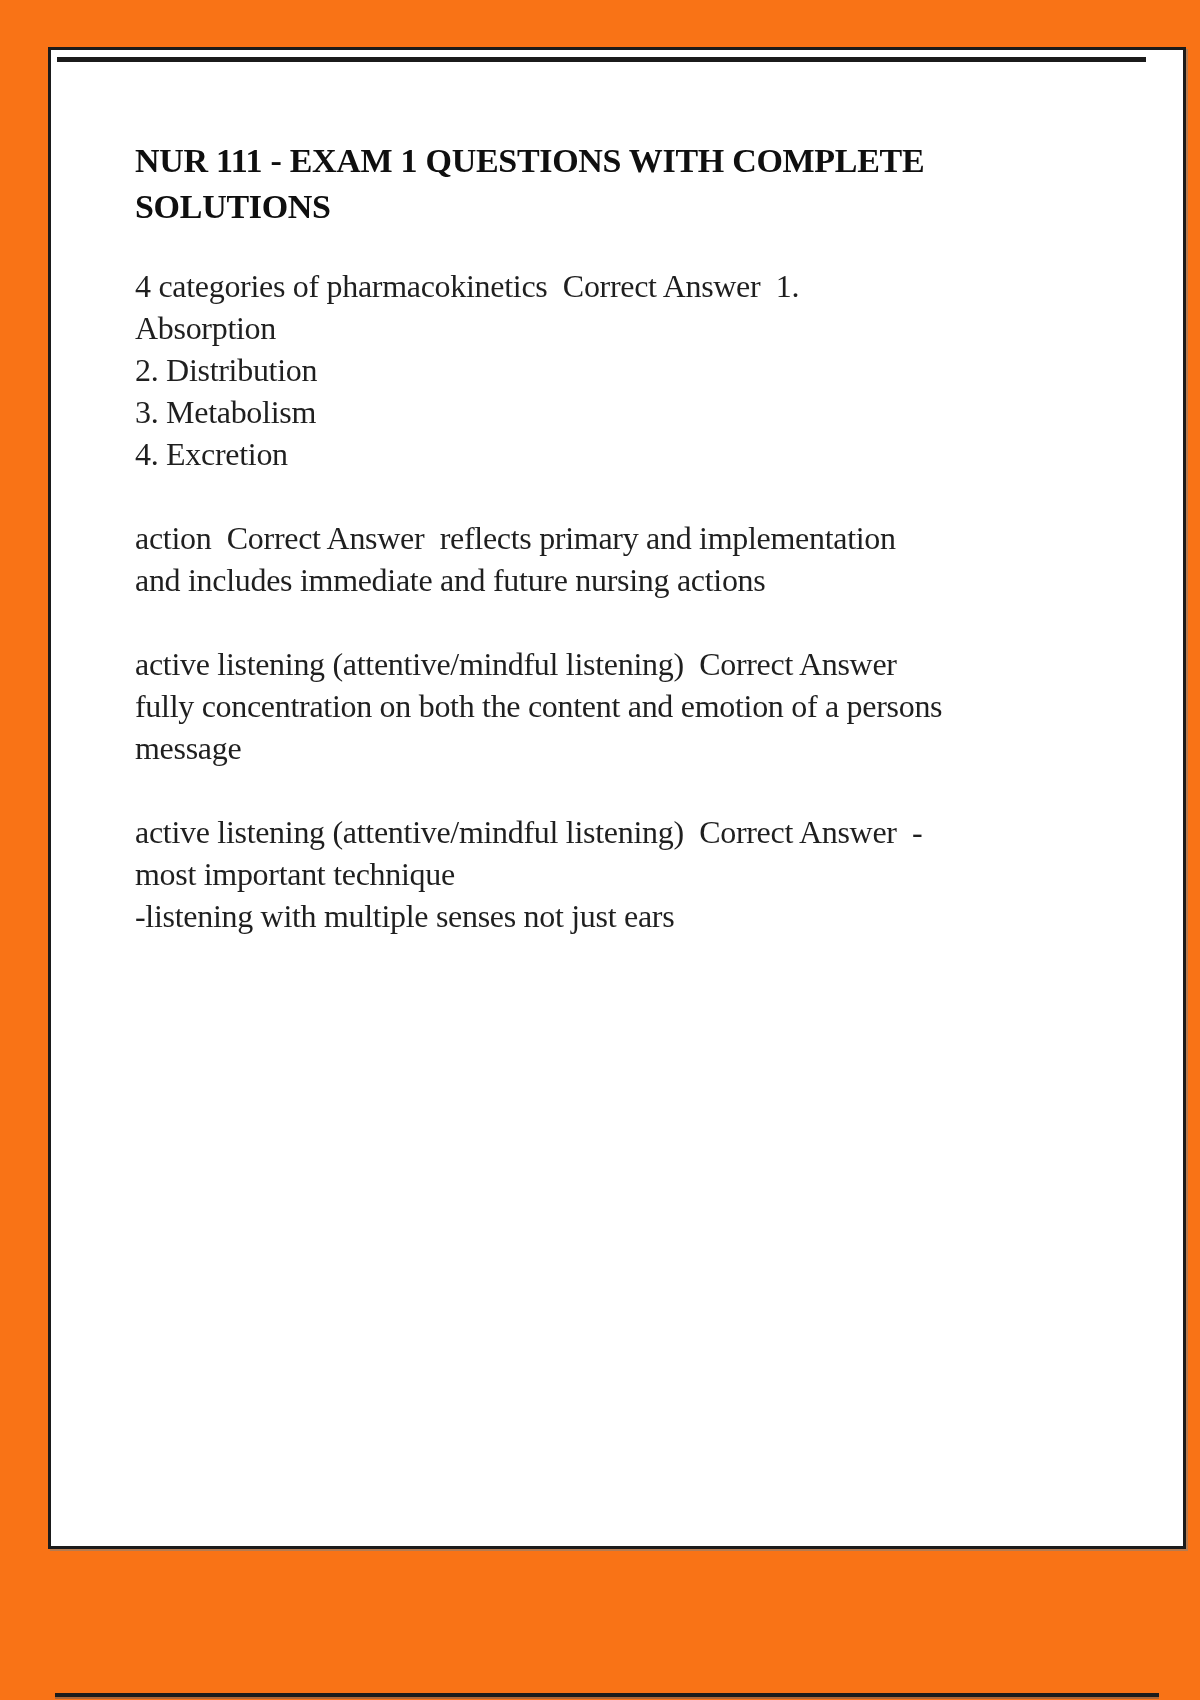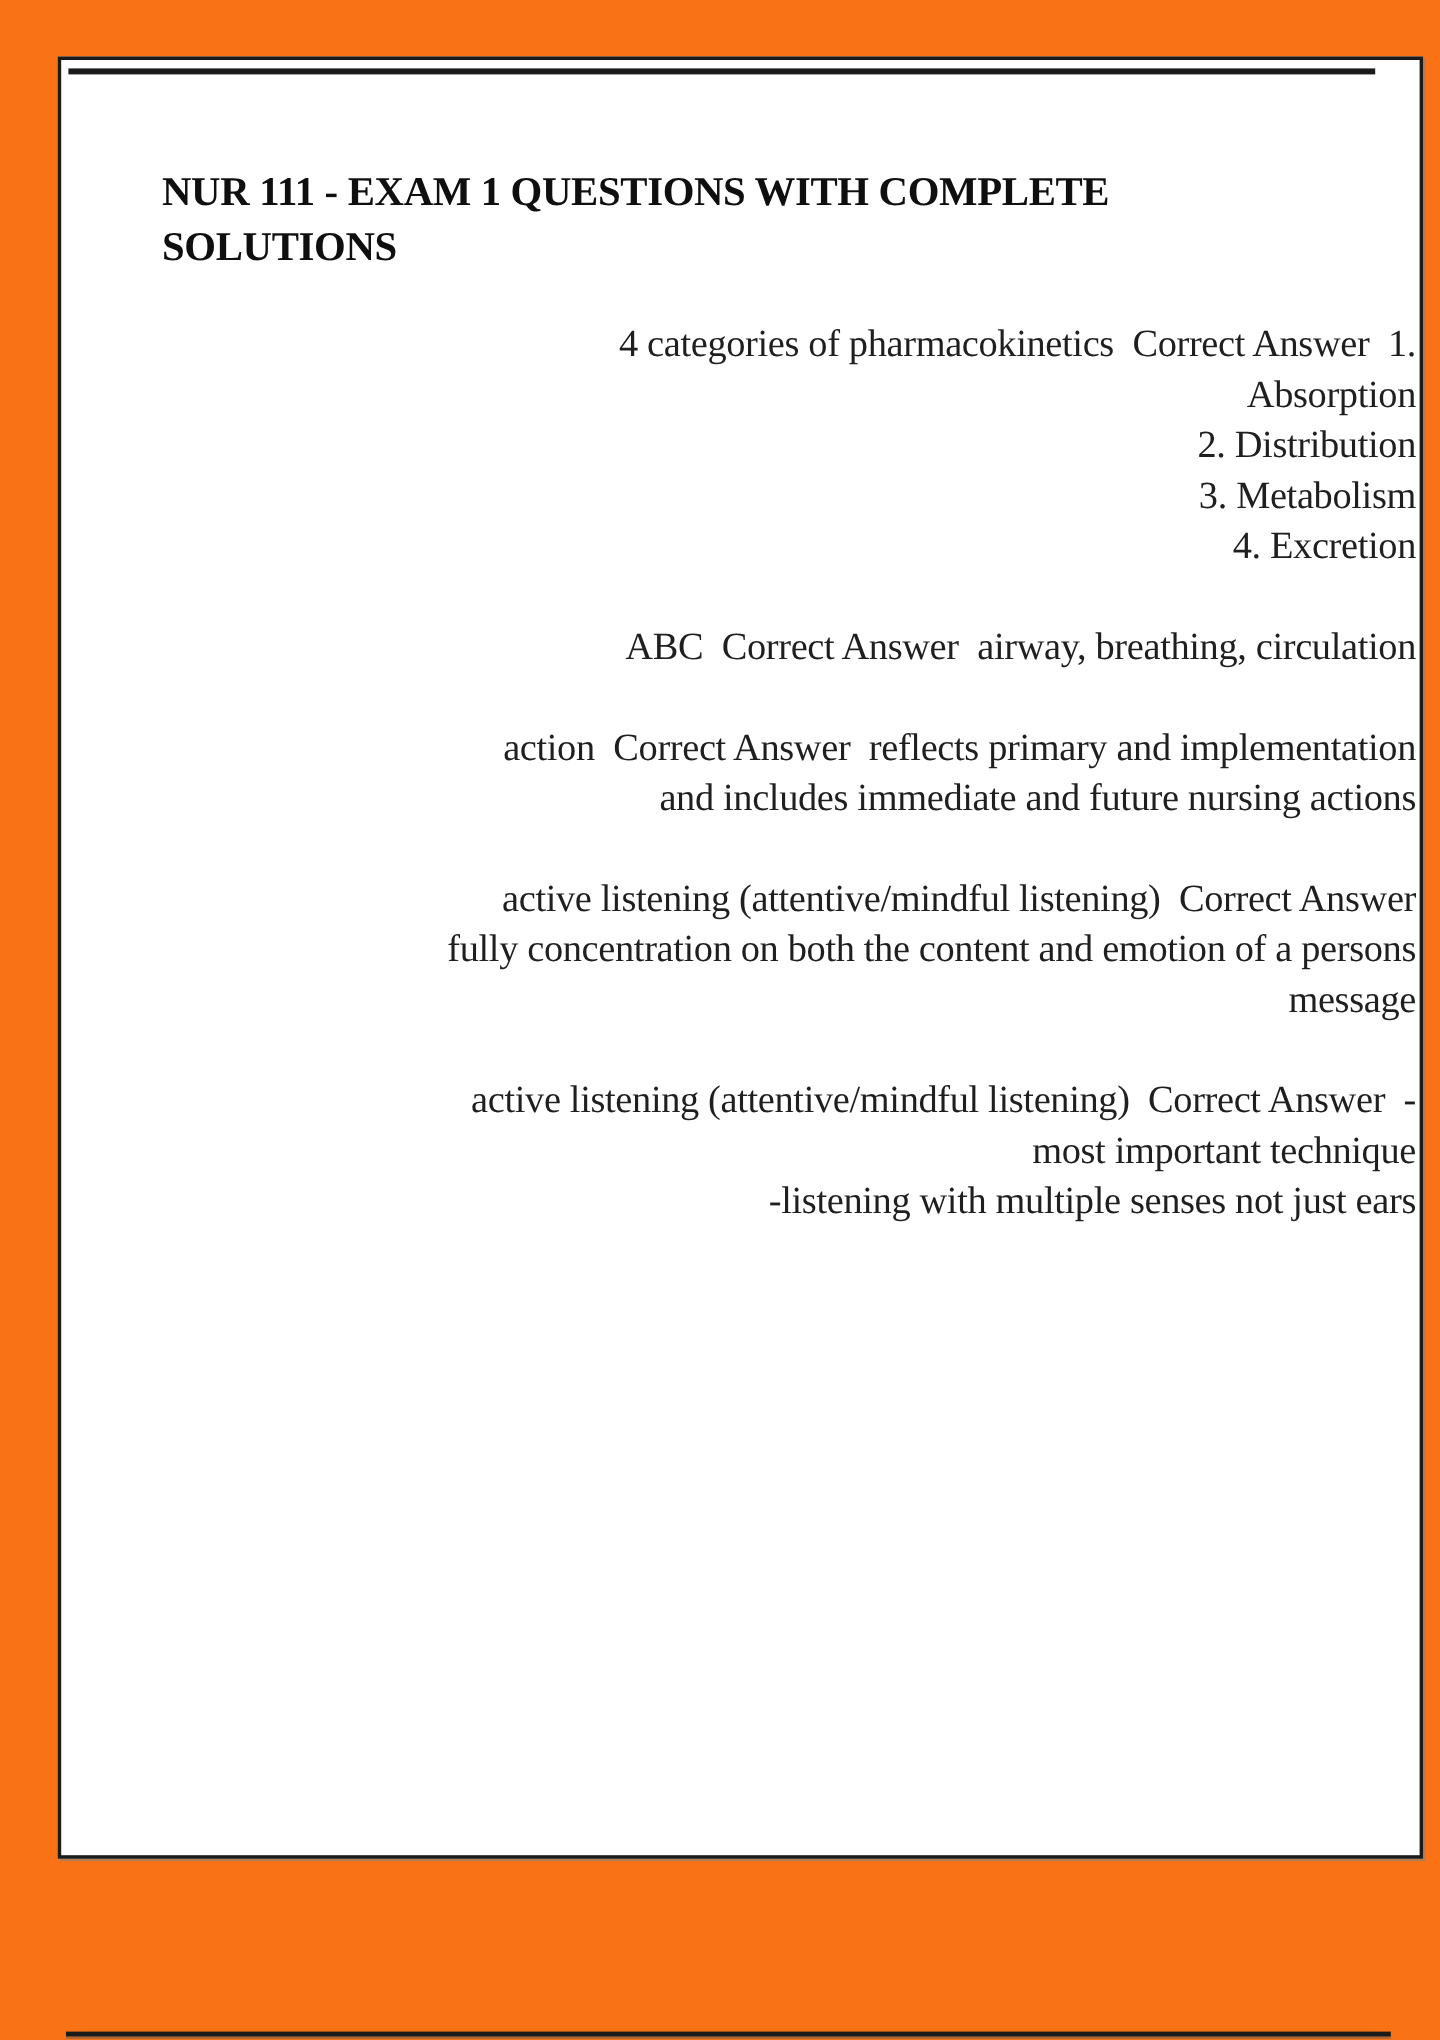--- a/index.html
+++ b/index.html
@@ -54,21 +54,20 @@
     top: 265px;
     width: 1045px;
     font-size: 32px;
     line-height: 42px;
     letter-spacing: -0.3px;
     color: #1f1f1f;
   }
   .qa-paragraph {
     white-space: pre-wrap;
     margin: 0 0 42px 0;
-    text-align: right;
   }
   .next-page-rule {
     position: absolute;
     left: 55px;
     top: 1693px;
     width: 1104px;
     height: 4px;
     background: #1b1b1b;
     box-shadow: 0 2px 0 rgba(90,90,90,0.5);
   }
@@ -84,21 +83,20 @@
 
   <h1 class="doc-title" style="margin:0;">NUR 111 - EXAM 1 QUESTIONS WITH COMPLETE
 SOLUTIONS</h1>
 
   <div class="doc-body">
     <p class="qa-paragraph">4 categories of pharmacokinetics  Correct Answer  1.
 Absorption
 2. Distribution
 3. Metabolism
 4. Excretion</p>
-    <p class="qa-paragraph">ABC  Correct Answer  airway, breathing, circulation</p>
     <p class="qa-paragraph">action  Correct Answer  reflects primary and implementation
 and includes immediate and future nursing actions</p>
     <p class="qa-paragraph">active listening (attentive/mindful listening)  Correct Answer
 fully concentration on both the content and emotion of a persons
 message</p>
     <p class="qa-paragraph">active listening (attentive/mindful listening)  Correct Answer  -
 most important technique
 -listening with multiple senses not just ears</p>
   </div>
 

